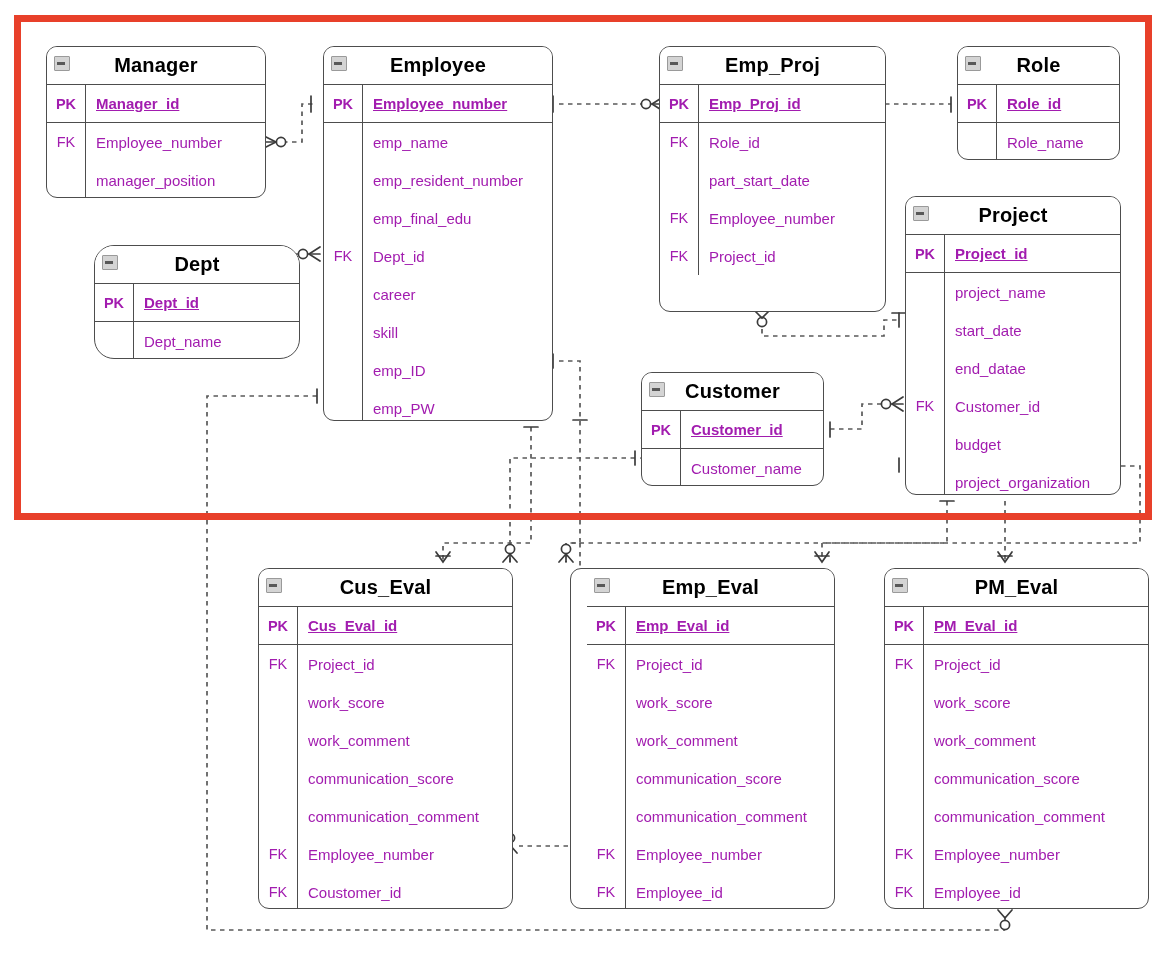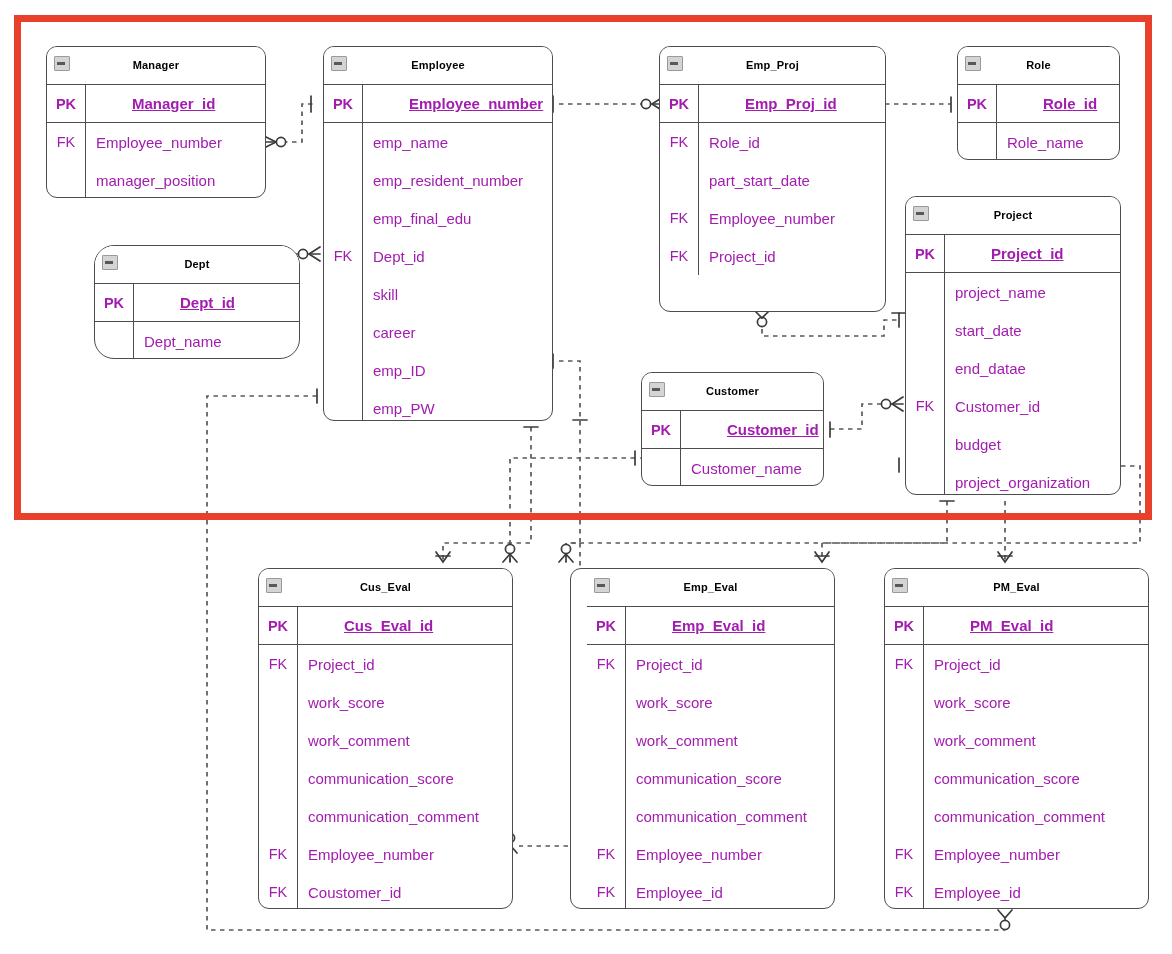--- a/index.html
+++ b/index.html
@@ -40,21 +40,21 @@
     border: 1.6px solid #4d4d4d;
     border-radius: 11px;
     overflow: hidden;
   }
   .ent-title {
     position: relative;
     height: 37px;
     line-height: 37px;
     text-align: center;
     font-weight: bold;
-    font-size: 11px;
+    font-size: 20px;
     color: #000000;
     border-bottom: 1.6px solid #4d4d4d;
     background: #ffffff;
     letter-spacing: 0.2px;
   }
   .collapse-icon {
     position: absolute;
     left: 7px;
     top: 9px;
     width: 14px;
@@ -105,21 +105,20 @@
     align-self: stretch;
     display: flex;
     align-items: center;
     border-left: 1.4px solid #4d4d4d;
     white-space: nowrap;
     overflow: hidden;
   }
   .row.pk-row .fld span {
     font-weight: bold;
     text-decoration: underline;
-    margin-left: 36px;
   }
 </style>
 </head>
 <body>
 
 <div id="canvas">
 
   <svg id="wires" viewBox="0 0 1172 954" xmlns="http://www.w3.org/2000/svg">
     <g stroke="#595959" stroke-width="1.7" fill="none" stroke-dasharray="4.5,4.5" stroke-linecap="butt">
 
@@ -315,27 +314,27 @@
           </div>
           <div class="row">
             <div class="key">FK</div>
             <div class="fld">
               <span>Dept_id</span>
             </div>
           </div>
           <div class="row">
             <div class="key"></div>
             <div class="fld">
+              <span>career</span>
+            </div>
+          </div>
+          <div class="row">
+            <div class="key"></div>
+            <div class="fld">
               <span>skill</span>
-            </div>
-          </div>
-          <div class="row">
-            <div class="key"></div>
-            <div class="fld">
-              <span>career</span>
             </div>
           </div>
           <div class="row">
             <div class="key"></div>
             <div class="fld">
               <span>emp_ID</span>
             </div>
           </div>
           <div class="row">
             <div class="key"></div>

